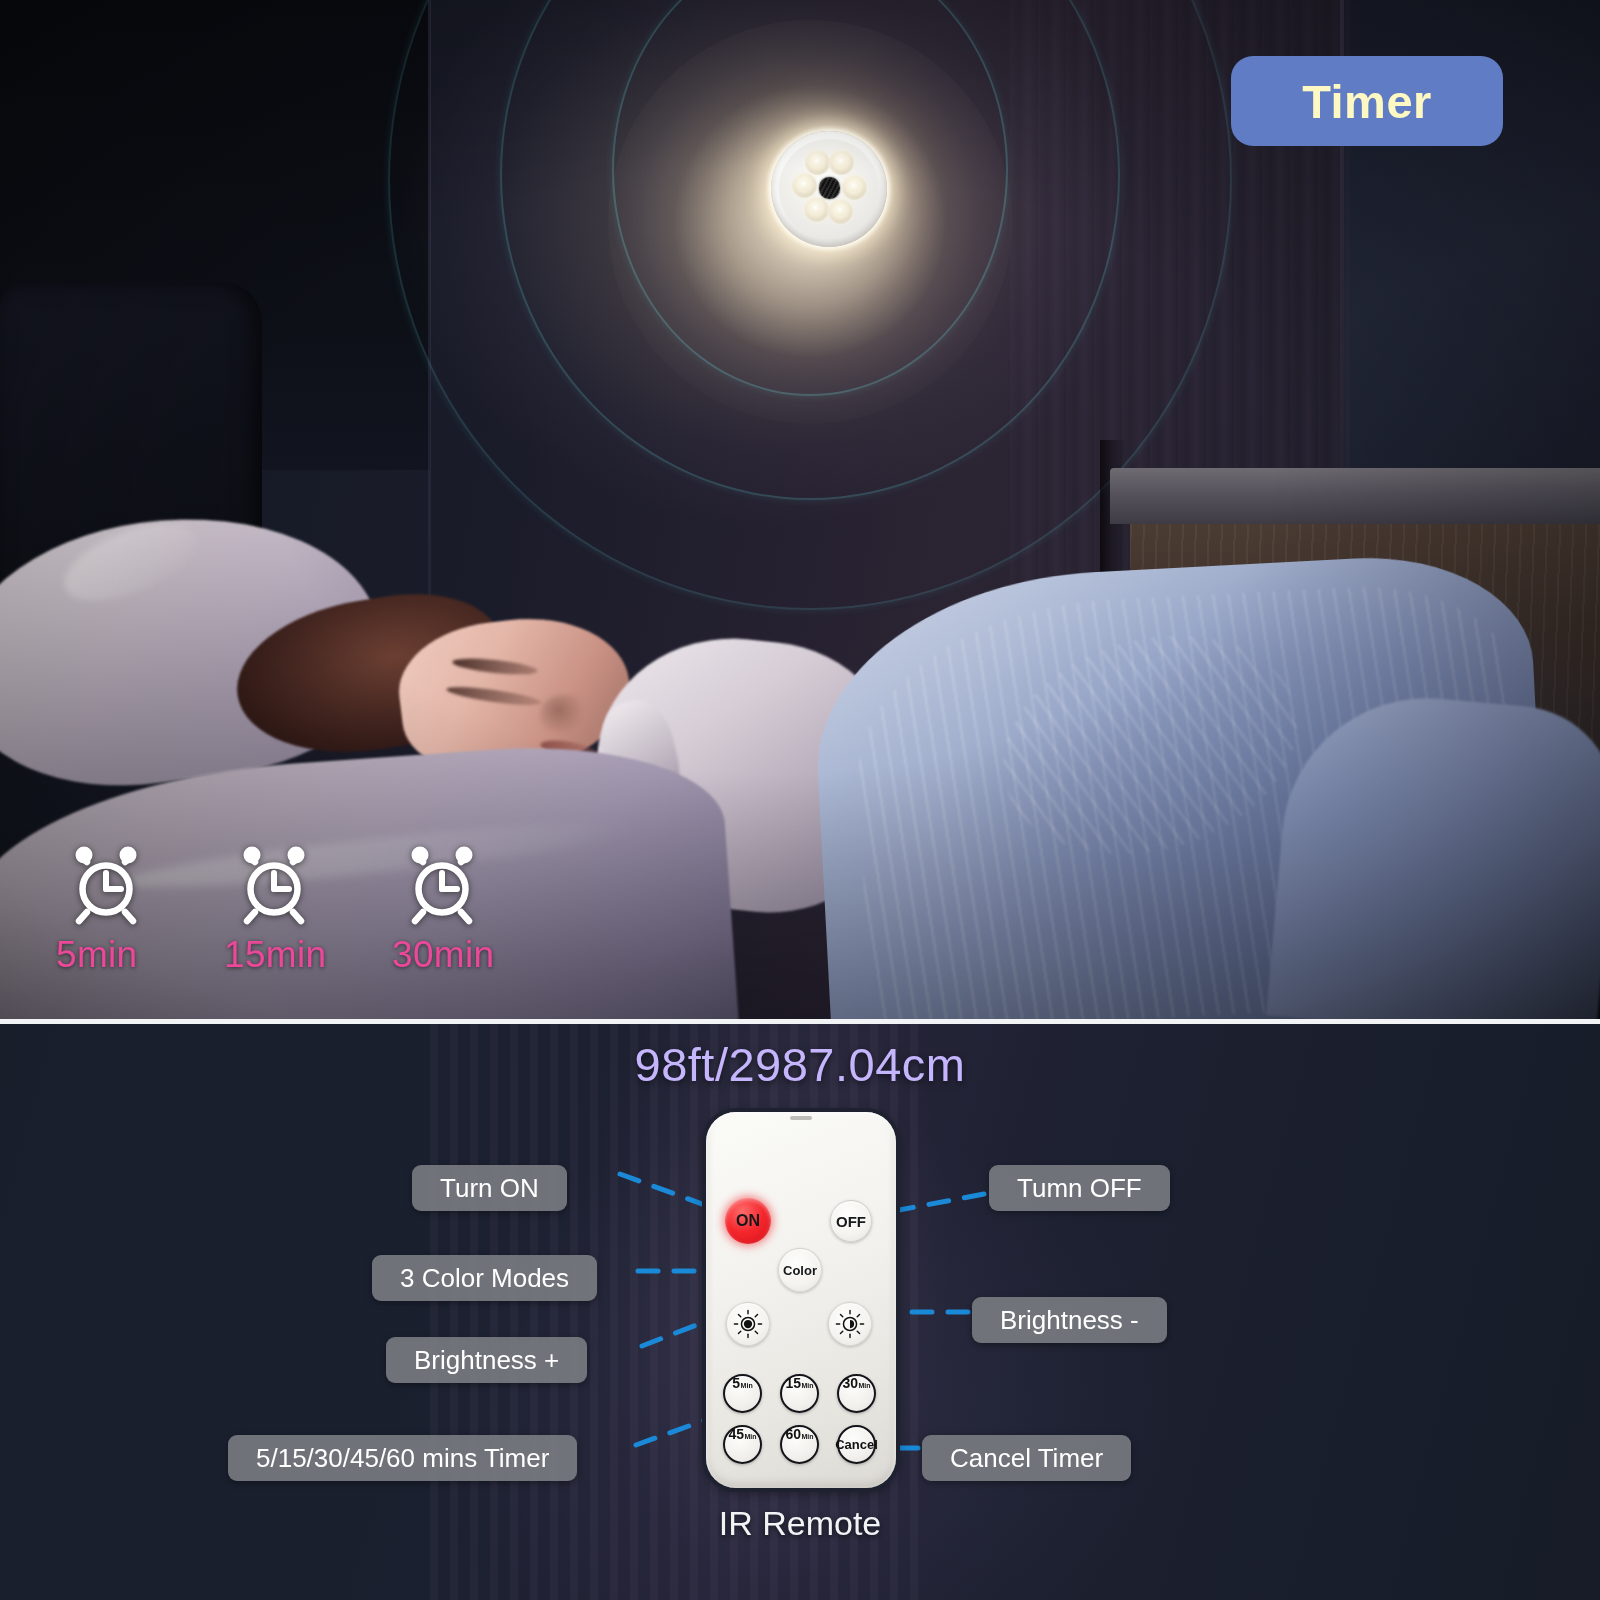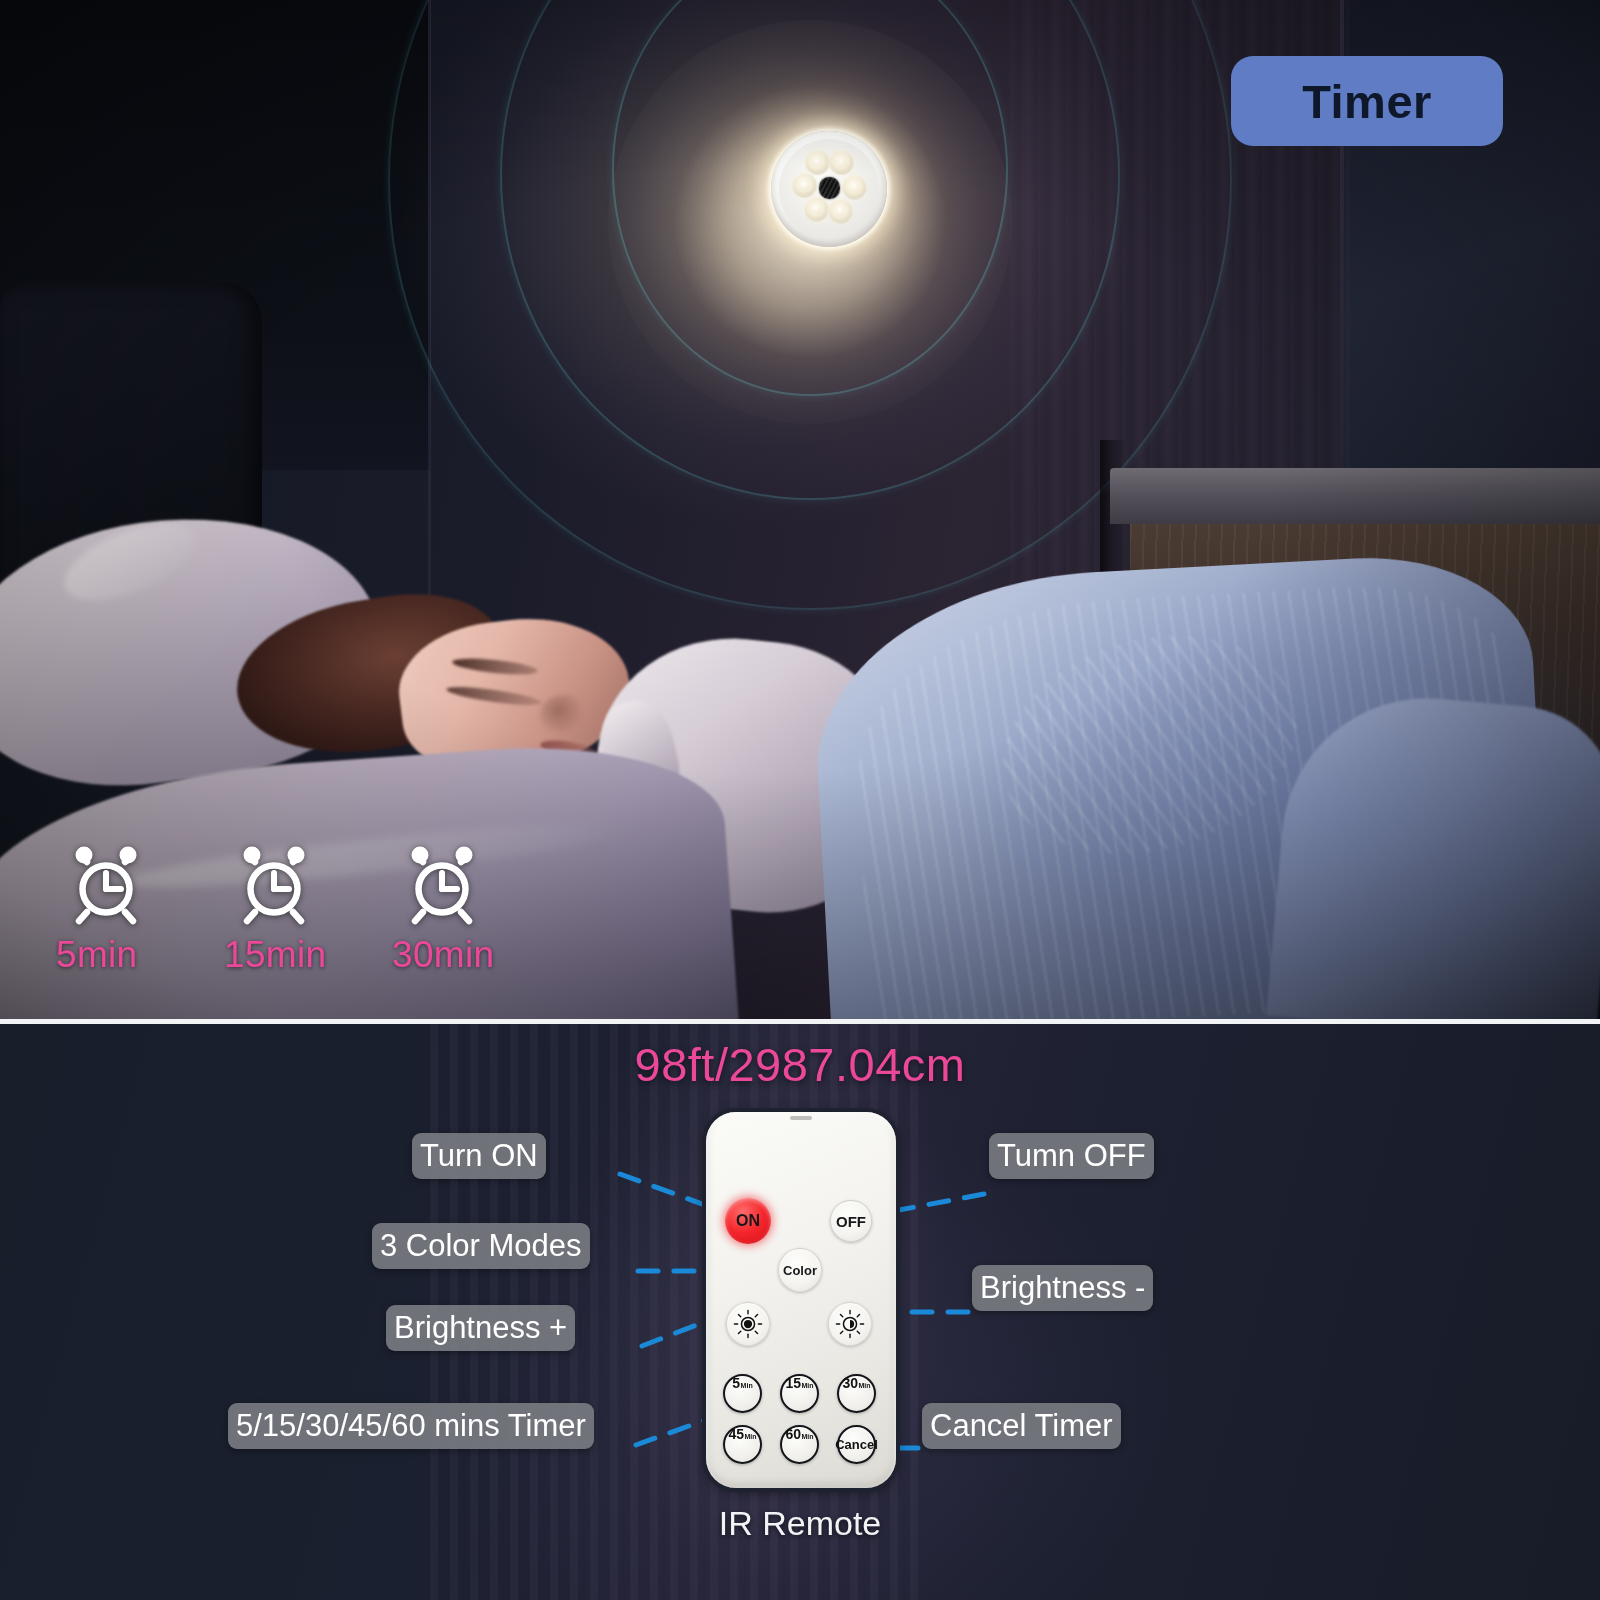--- a/index.html
+++ b/index.html
@@ -258,21 +258,21 @@
     position:absolute; inset:0;
     background:radial-gradient(ellipse 78% 74% at 48% 46%,
       rgba(0,0,0,0) 40%, rgba(0,0,0,.38) 82%, rgba(0,0,0,.62) 100%);
   }
 
   
   #timer-badge{
     position:absolute; left:1231px; top:56px; width:272px; height:90px;
     border-radius:22px;
     display:flex; align-items:center; justify-content:center;
-    font-size:47px; font-weight:bold; color:#0f172a; letter-spacing:.5px;
+    font-size:47px; font-weight:bold; color:#fef9c3; letter-spacing:.5px;
   }
 
   
   #timer-row{
     position:absolute; left:56px; top:845px; width:860px; height:155px;
     display:flex;
   }
   .timer-item{ width:168px; display:flex; flex-direction:column; align-items:flex-start; }
   .clock-ico{ position:relative; width:84px; height:80px; margin-left:8px; }
   .clock-ico svg{ display:block; filter:drop-shadow(0 1px 3px rgba(0,0,0,.55)); }
@@ -302,21 +302,21 @@
     opacity:.85;
   }
   .bp-soft{
     position:absolute; left:560px; top:0; width:420px; height:576px;
     background:radial-gradient(ellipse 60% 80% at 50% 40%,
       rgba(120,108,140,.18),rgba(0,0,0,0) 72%);
   }
 
   #range-title{
     position:absolute; left:0; top:1037px; width:1600px;
-    text-align:center; font-size:47px; color:#ec4899; letter-spacing:.5px;
+    text-align:center; font-size:47px; color:#c4b5fd; letter-spacing:.5px;
     text-shadow:0 2px 6px rgba(0,0,0,.55);
   }
 
   
   #remote{
     position:absolute; left:706px; top:1112px; width:190px; height:376px;
     border-radius:30px;
     background:linear-gradient(158deg,#fbfbf8 0%,#f3f2ee 40%,#e8e7e2 72%,#dcdad4 100%);
     box-shadow:
       0 0 0 4px #1e2230,
@@ -375,26 +375,27 @@
   #tb-6{ left:131px; top:313px; }
 
   #remote-caption{
     position:absolute; left:640px; top:1504px; width:320px;
     text-align:center; font-size:34px; color:#f2f3f5;
     text-shadow:0 2px 5px rgba(0,0,0,.6);
   }
 
   
   .pill{
-    position:absolute; height:46px; padding:0 8px;
+    position:absolute; height:46px; padding:0 28px;
     display:flex; align-items:center; justify-content:center;
     border-radius:9px;
     background:rgba(126,128,134,.86);
-    color:#ffffff; font-size:31px; white-space:nowrap;
+    color:#ffffff; font-size:26px; white-space:nowrap;
     box-shadow:0 2px 6px rgba(0,0,0,.35);
+    margin-top:32px;
   }
   #pill-on        { left:412px;  top:1133px; }
   #pill-color     { left:372px;  top:1223px; }
   #pill-bup       { left:386px;  top:1305px; }
   #pill-timer     { left:228px;  top:1403px; }
   #pill-off       { left:989px;  top:1133px; }
   #pill-bdn       { left:972px;  top:1265px; }
   #pill-cancel    { left:922px;  top:1403px; }
 
   #connectors{ position:absolute; left:0; top:1024px; width:1600px; height:576px; }

